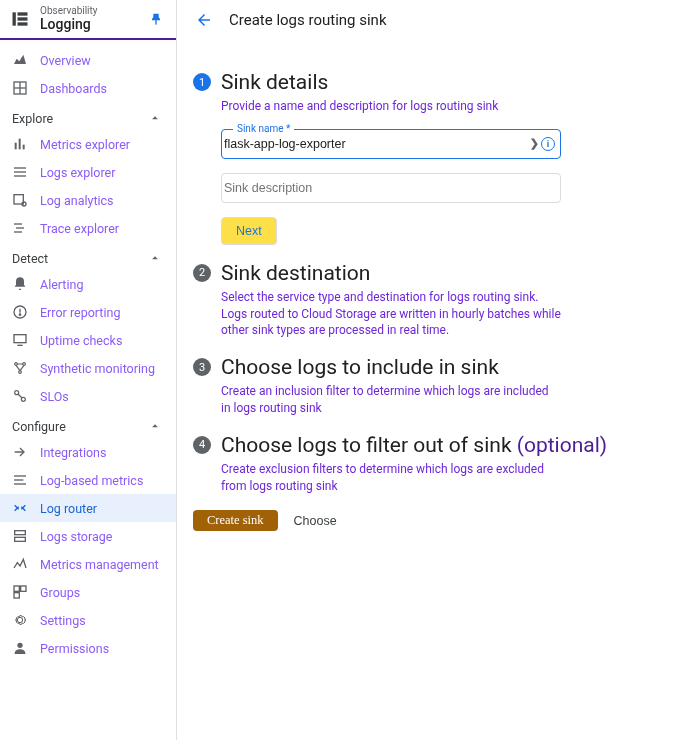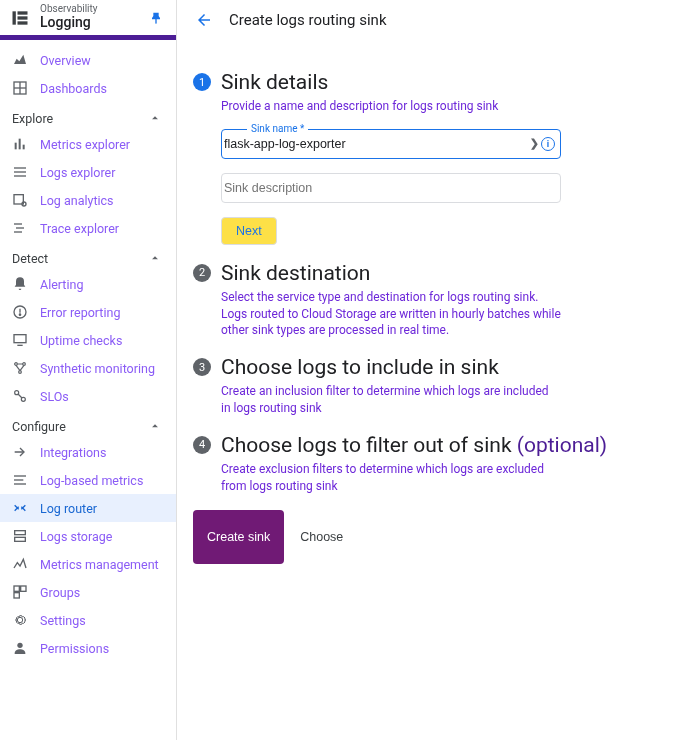--- a/index.html
+++ b/index.html
@@ -18,21 +18,21 @@
       width: 177px;
       border-right: 1px solid #e0e0e0;
       display: flex;
       flex-direction: column;
       flex-shrink: 0;
     }
     .sidebar-header {
       display: flex;
       align-items: center;
       padding: 6px 12px 6px 10px;
-      border-bottom: 5px solid #4c1d95;
+      border-bottom: 2px solid #4c1d95;
       height: 40px;
     }
     .product-icon {
       width: 20px;
       height: 20px;
       margin-right: 10px;
       flex-shrink: 0;
     }
     .product-text { flex: 1; }
     .product-super {
@@ -150,21 +150,21 @@
     }
     .step.collapsed .step-desc { margin-bottom: 0; }
     .field-wrap {
       position: relative;
       max-width: 340px;
       margin-bottom: 14px;
     }
     .field-label {
       position: absolute;
       top: -6px;
-      left: 26px;
+      left: 12px;
       background: #fff;
       padding: 0 4px;
       font-size: 10px;
       color: #1a73e8;
       text-align: center;
     }
     .text-input {
       width: 100%;
       height: 30px;
       border: 1px solid #1a73e8;
@@ -206,27 +206,28 @@
       border-radius: 4px;
       cursor: pointer;
     }
     .action-row {
       display: flex;
       gap: 16px;
       align-items: center;
       margin-top: 10px;
     }
     .primary-btn {
-      background: #701a75;
+      background: #a16207;
       color: #fff;
       border: none;
       font-size: 12.5px;
-      padding: 20px 14px;
+      padding: 3px 14px;
       border-radius: 4px;
       cursor: pointer;
+      font-family: Liberation Serif, serif;
     }
     .cancel-btn {
       background: none;
       border: none;
       color: #3c4043;
       font-size: 12.5px;
       cursor: pointer;
     }
   </style>
 </head>

